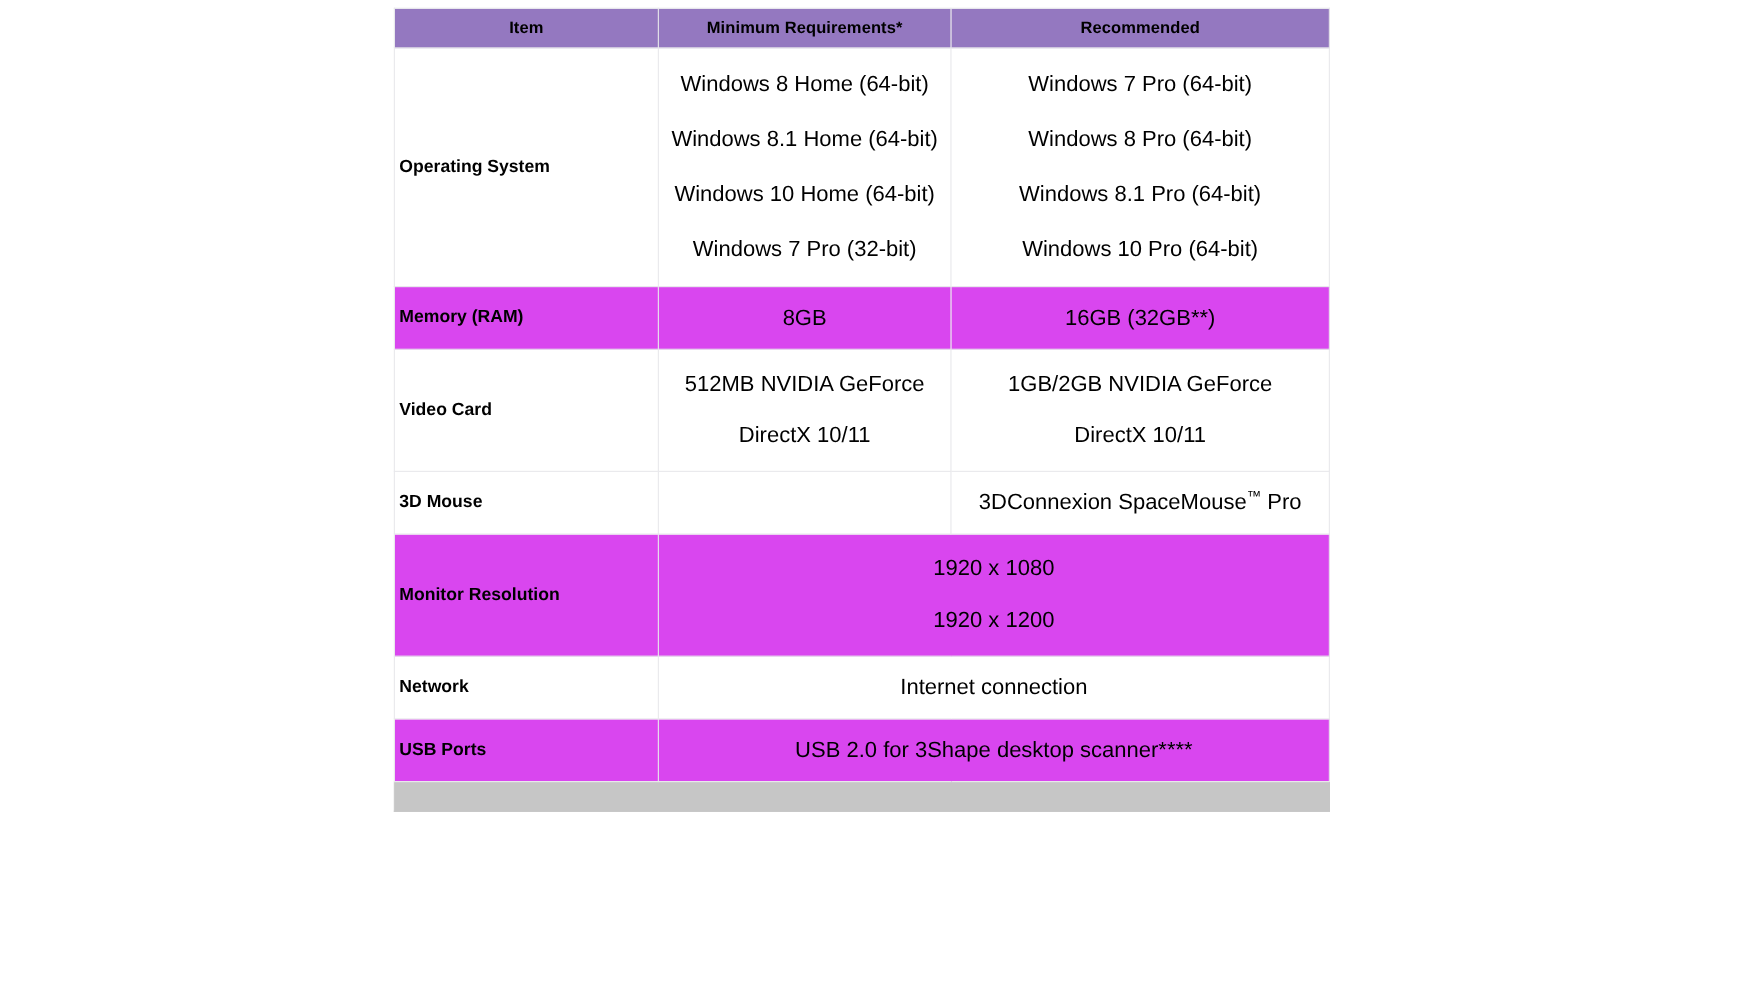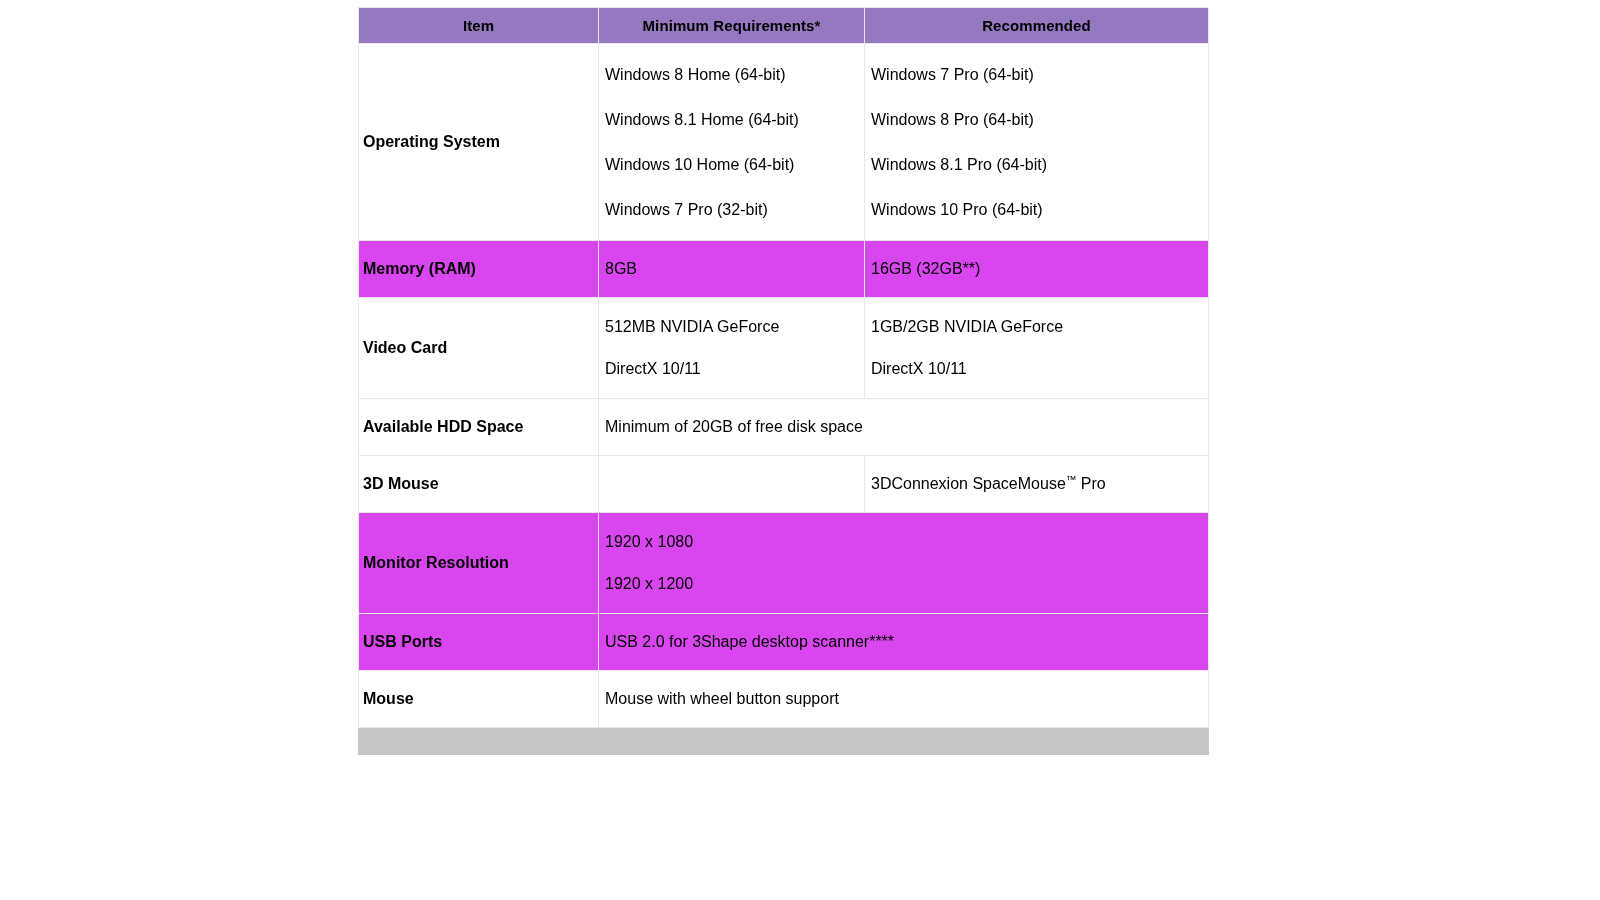--- a/index.html
+++ b/index.html
@@ -61,23 +61,23 @@
   td.item-cell {
     font-size: 16px;
     font-weight: bold;
     text-align: left;
     padding: 8px 0 8px 4px;
     line-height: 1.25;
     margin-top: 44px;
   }
 
   td.val-cell {
-    font-size: 16px;
+    font-size: 20px;
     font-weight: normal;
-    text-align: left;
+    text-align: center;
     padding: 8px 6px;
     line-height: 1.25;
   }
 
   td.val-cell .vline {
     display: block;
     padding: 3px 0;
   }
 
   
@@ -155,50 +155,46 @@
           <span class="vline">512MB NVIDIA GeForce</span>
           <span class="vline">DirectX 10/11</span>
         </td>
         <td class="val-cell">
           <span class="vline">1GB/2GB NVIDIA GeForce</span>
           <span class="vline">DirectX 10/11</span>
         </td>
       </tr>
 
 
-      <tr class="band-white single-row">
-        <td class="item-cell">Available HDD Space</td>
-        <td class="val-cell" colspan="2">Minimum of 20GB of free disk space</td>
-      </tr>
 
 
       <tr class="band-white single-row">
         <td class="item-cell">3D Mouse</td>
         <td class="val-cell"></td>
         <td class="val-cell"><span>3DConnexion SpaceMouse</span><sup class="tm">™</sup><span> Pro</span></td>
       </tr>
 
       <tr class="band-purple monitor-row">
         <td class="item-cell">Monitor Resolution</td>
         <td class="val-cell" colspan="2">
           <span class="vline">1920 x 1080</span>
           <span class="vline">1920 x 1200</span>
         </td>
       </tr>
 
+      <tr class="band-white single-row">
+        <td class="item-cell">Network</td>
+        <td class="val-cell" colspan="2">Internet connection</td>
+      </tr>
 
       <tr class="band-purple single-row">
         <td class="item-cell">USB Ports</td>
         <td class="val-cell" colspan="2">USB 2.0 for 3Shape desktop scanner****</td>
       </tr>
 
-      <tr class="band-white single-row">
-        <td class="item-cell">Mouse</td>
-        <td class="val-cell" colspan="2">Mouse with wheel button support</td>
-      </tr>
 
       <tr>
         <td class="footnote-cell" colspan="3">
           
           
           
           
         </td>
       </tr>
 

